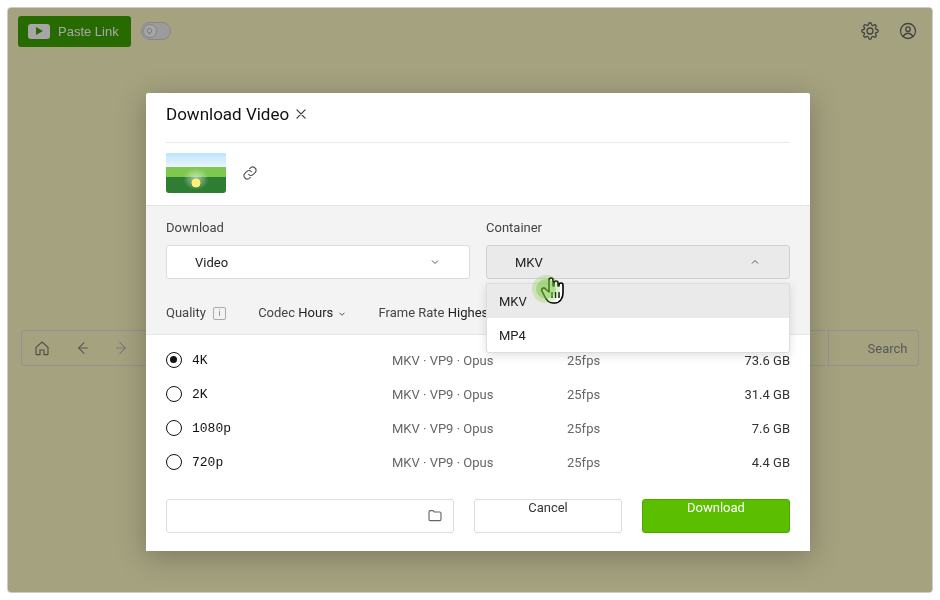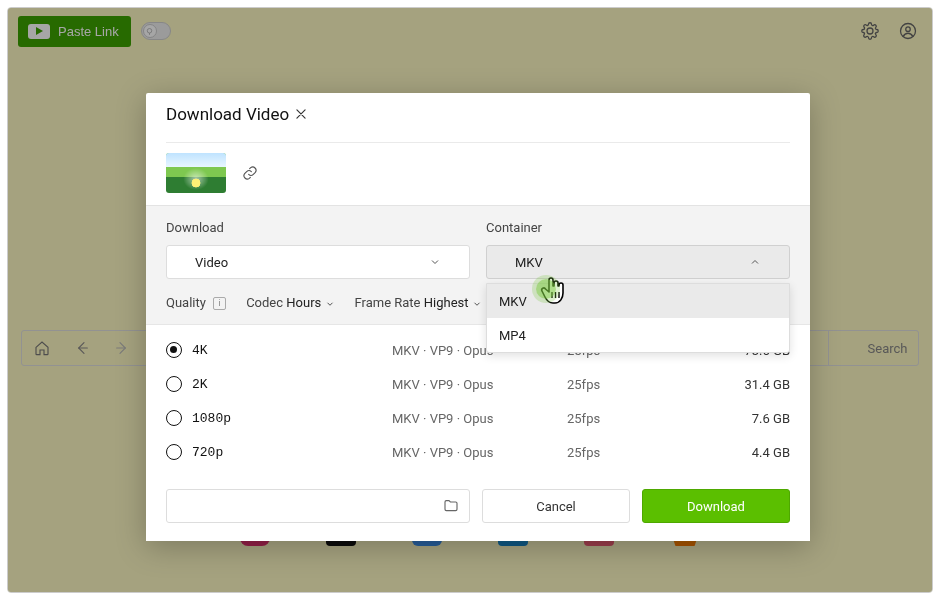--- a/index.html
+++ b/index.html
@@ -244,24 +244,24 @@
     align-items: center;
     padding: 0 12px;
     font-size: 13px;
     color: #222;
     cursor: pointer;
   }
   .dropdown .option.hovered { background: #eaeaea; }
   .filters-row {
     display: flex;
     align-items: center;
-    gap: 20px;
+    gap: 32px;
     font-size: 13px;
     color: #444;
-    margin-top: 16px;
+    margin-top: 26px;
   }
   .filter-value { color: #222; }
   .info-icon {
     display: inline-block;
     width: 13px; height: 13px;
     border: 1px solid #aaa;
     border-radius: 2px;
     font-size: 9px; line-height: 11px;
     text-align: center;
     color: #888;
@@ -315,23 +315,24 @@
     align-items: center;
     justify-content: flex-end;
     padding-right: 10px;
   }
   .btn {
     width: 148px;
     height: 34px;
     border-radius: 3px;
     font-size: 13px;
     display: flex;
-    align-items: center;
-    justify-content: center;
-    cursor: pointer;
+    align-items: flex-start;
+    justify-content: center;
+    cursor: pointer;
+    margin-left: 8px;
   }
   .btn-cancel {
     background: #fff;
     border: 1px solid #ddd;
     color: #333;
   }
   .btn-download {
     background: #5bbf00;
     border: 1px solid #4ea800;
     color: #fff;

